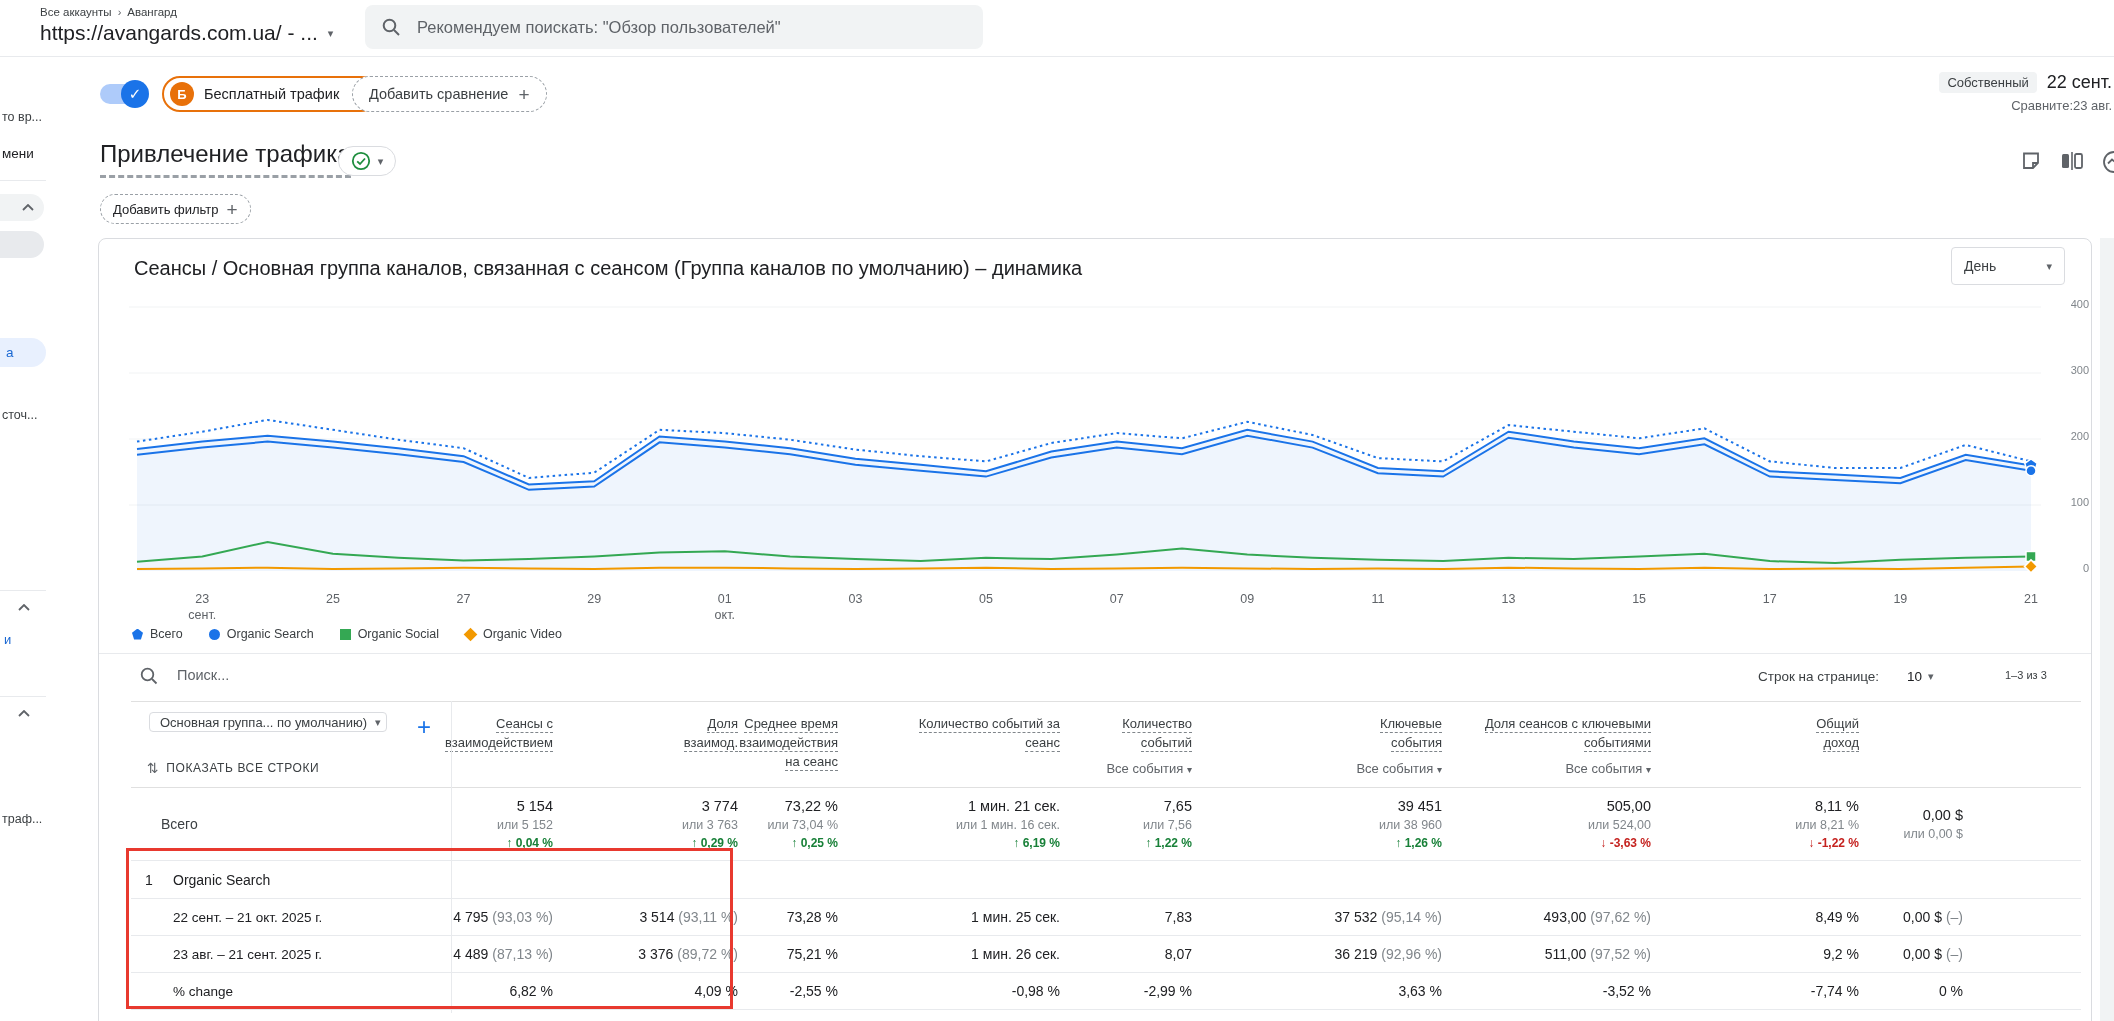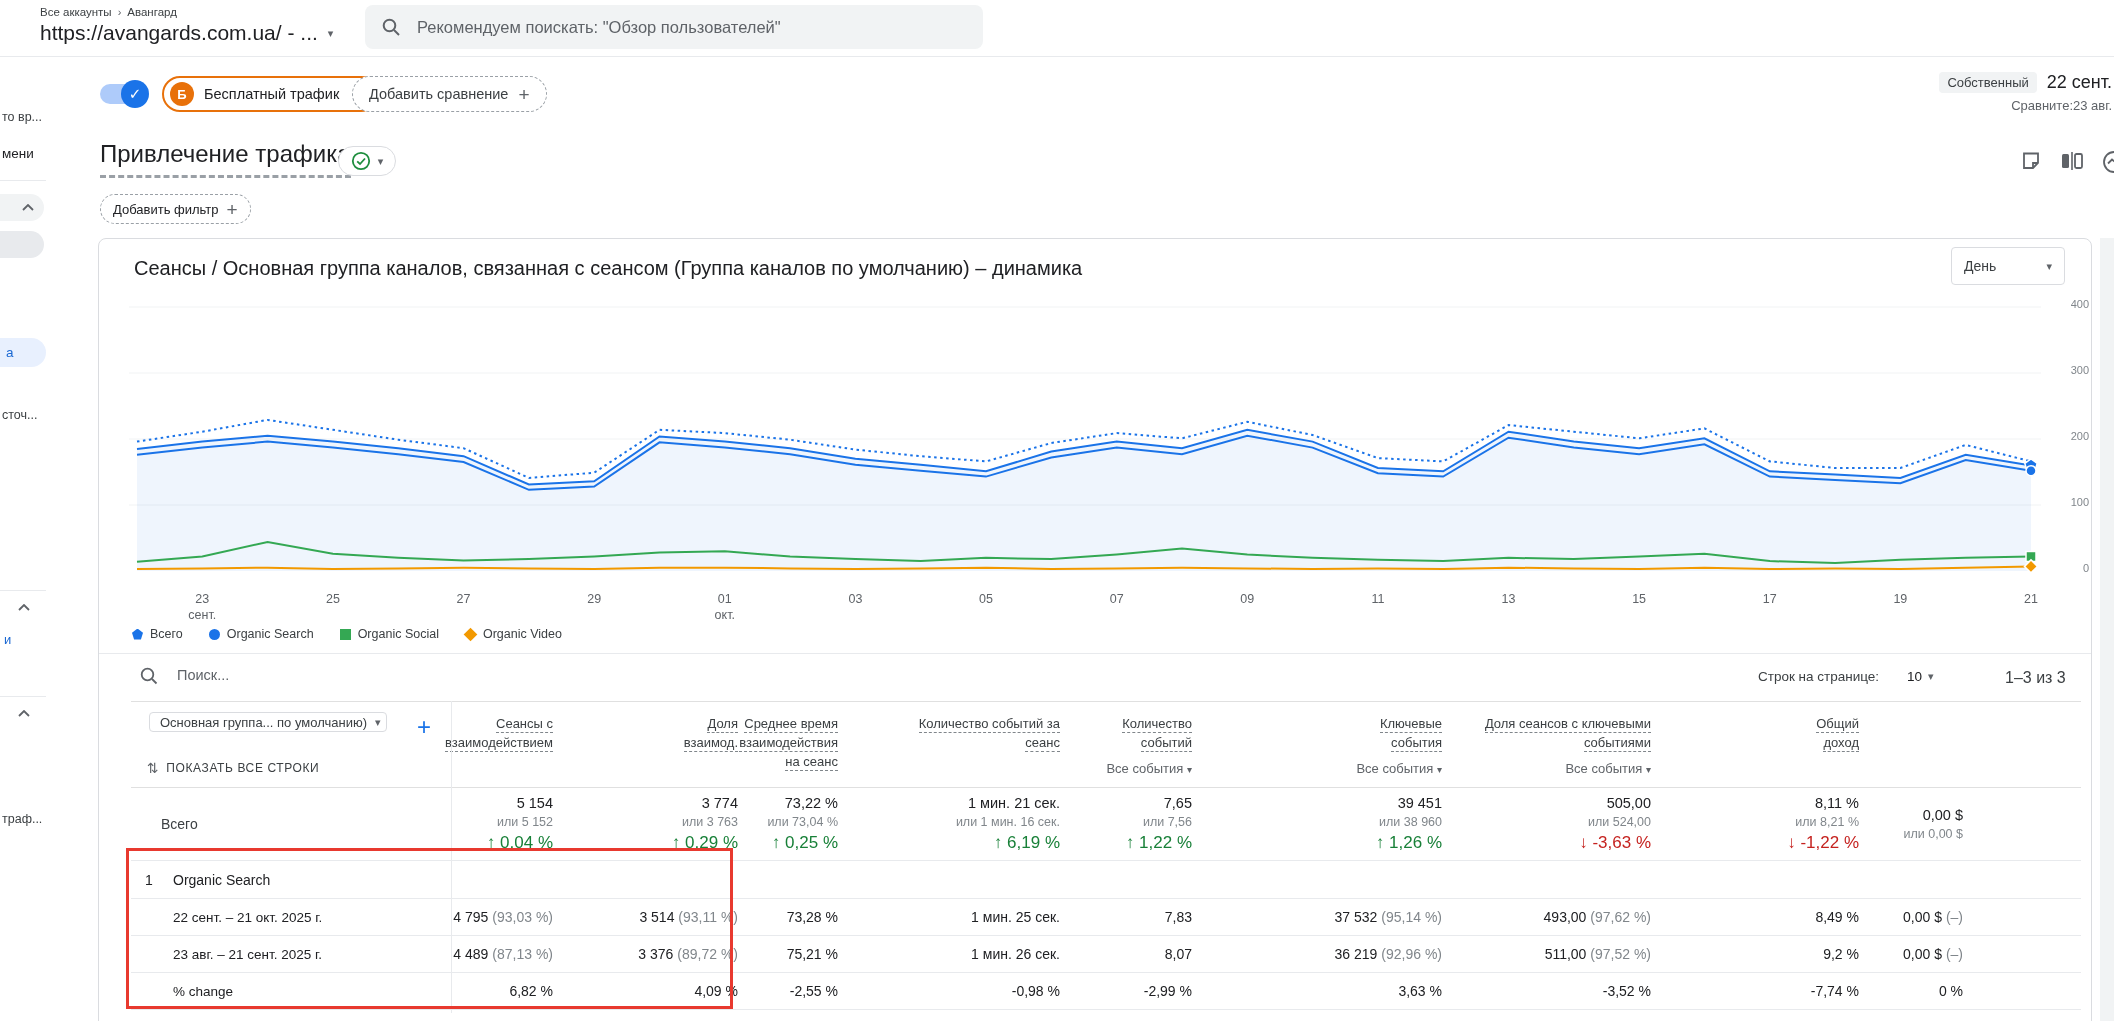--- a/index.html
+++ b/index.html
@@ -67,21 +67,21 @@
   .lm-diamond{transform:rotate(45deg) scale(.88);}
   .lm-pentagon{clip-path:polygon(50% 0,100% 38%,81% 100%,19% 100%,0 38%);}
 
   .hr-divider{position:absolute;left:0;right:0;top:414px;border-top:1px solid #e8eaed;}
   .tsearch-icon{position:absolute;left:40px;top:427px;}
   .tsearch{position:absolute;left:76px;top:421px;width:420px;height:30px;border:none;outline:none;
            font:14.5px "Liberation Sans",sans-serif;color:#202124;background:transparent;}
   .tsearch::placeholder{color:#5f6368;}
   .rows-label{position:absolute;left:1659px;top:430px;font-size:13.5px;color:#3c4043;}
   .rows-value{position:absolute;left:1808px;top:430px;font-size:13.5px;color:#202124;display:flex;gap:6px;align-items:center;}
-  .range-label{position:absolute;left:1906px;top:430px;font-size:16px;color:#3c4043;}
+  .range-label{position:absolute;left:1906px;top:430px;font-size:11px;color:#3c4043;}
 
   
   #grid{position:absolute;left:32px;top:462px;width:1950px;font-size:14px;color:#202124;}
   .g-row{display:grid;grid-template-columns:320px 110px 185px 100px 222px 132px 250px 209px 208px 104px 110px;}
   .g-head{height:87px;border-top:1px solid #e0e0e0;border-bottom:1px solid #e0e0e0;}
   .head-label{position:relative;}
   .dim-select{position:absolute;left:18px;top:10px;width:238px;height:20px;border:1px solid #dadce0;border-radius:4px;
               display:flex;align-items:center;gap:8px;padding:0 10px;font-size:13px;color:#3c4043;background:#fff;white-space:nowrap;overflow:hidden;}
   .dim-select .caret{margin-left:auto;}
   .plus-btn{position:absolute;left:286px;top:13px;color:#1a73e8;font-size:24px;font-weight:400;line-height:1;}
@@ -97,21 +97,21 @@
   .hsub .caret{font-size:10px;}
   .c2 .htitle{max-width:132px;} .c3 .htitle{max-width:78px;} .c4 .htitle{max-width:158px;}
   .c5 .htitle{max-width:142px;} .c6 .htitle{max-width:138px;} .c7 .htitle{max-width:92px;}
   .c8 .htitle{max-width:182px;} .c9 .htitle{max-width:58px;}
 
   .g-totals{height:73px;border-bottom:1px solid #e8eaed;align-items:center;}
   .totals-label{padding-left:30px;font-size:14px;color:#3c4043;}
   .tcell{display:flex;flex-direction:column;align-items:flex-end;justify-content:center;padding-right:8px;}
   .tv{font-size:14.5px;font-weight:500;color:#202124;}
   .tor{margin-top:4px;font-size:12.5px;color:#80868b;}
-  .tdelta{margin-top:4px;font-size:17px;}
+  .tdelta{margin-top:4px;font-size:12px;font-weight:bold;}
   .up{color:#188038;} .down{color:#c5221f;}
 
   .g-group{height:38px;display:flex;align-items:center;border-bottom:1px solid #e8eaed;padding-left:8px;}
   .rank{display:inline-block;width:34px;text-align:left;padding-left:6px;font-size:14px;color:#202124;}
   .group-name{font-size:14px;color:#202124;}
   .g-data{height:37px;align-items:center;border-bottom:1px solid #e8eaed;}
   .row-label{padding-left:42px;font-size:13.5px;color:#202124;font-weight:500;}
   .vcell{text-align:right;padding-right:8px;white-space:nowrap;}
   .vcell .paren{color:#80868b;}
   .v-divider{position:absolute;left:352px;top:462px;height:312px;border-left:1px solid #e8eaed;}

